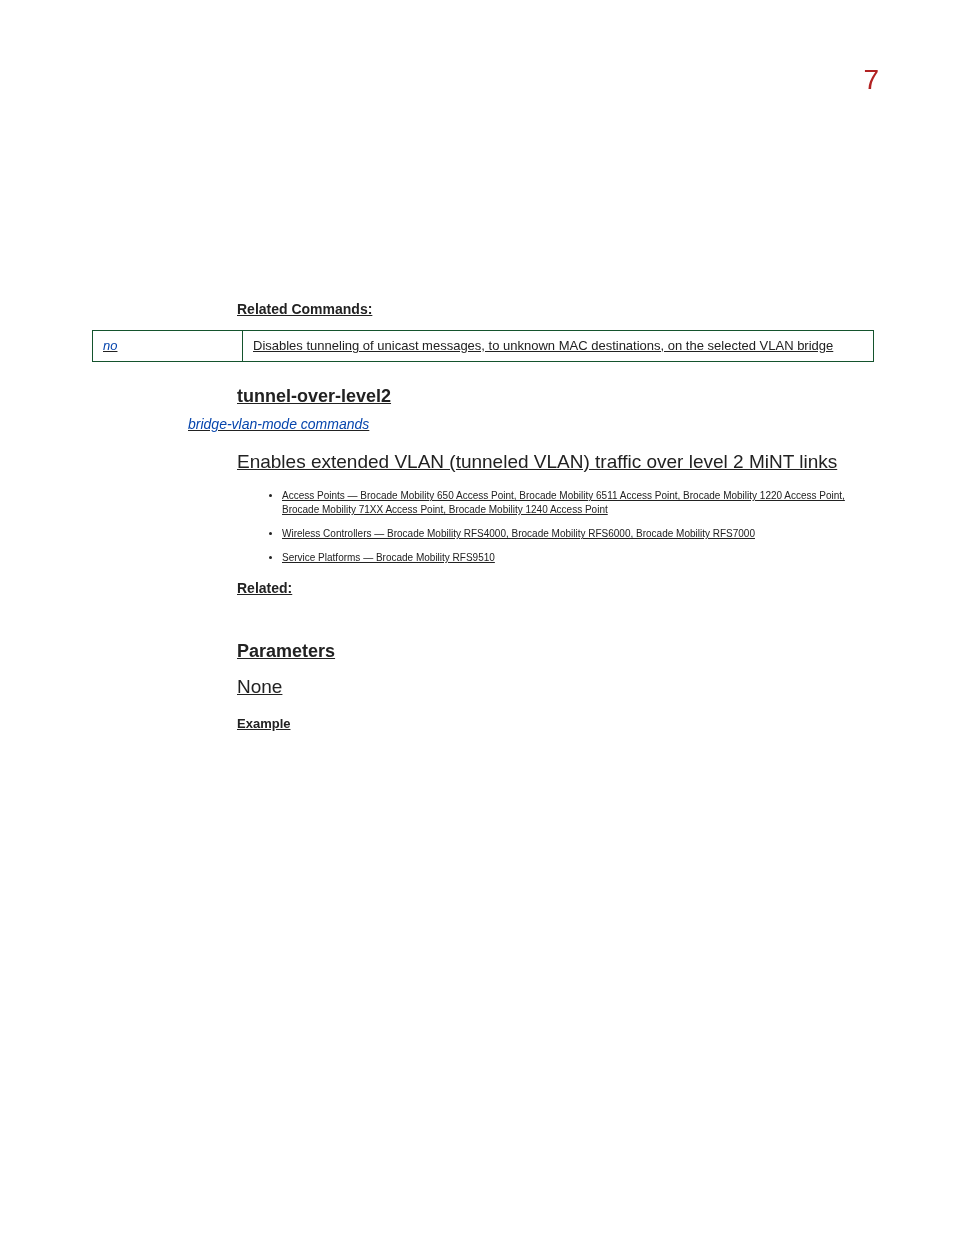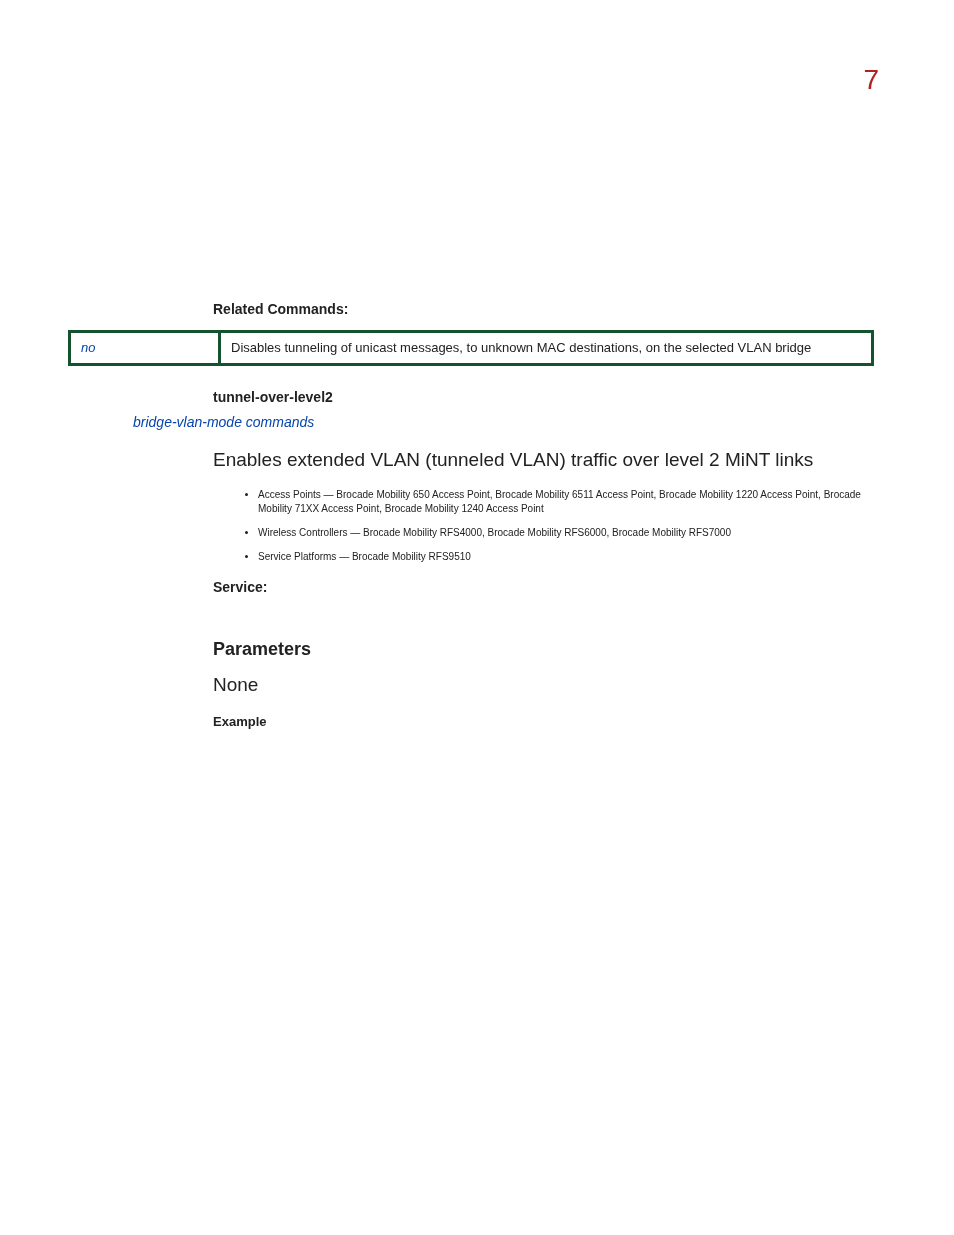--- a/index.html
+++ b/index.html
@@ -17,55 +17,56 @@
       position: absolute;
       top: 60px;
       right: 75px;
       font-size: 28px;
       color: #b22222;
       font-weight: 400;
     }
     .content {
       position: absolute;
       top: 300px;
-      left: 68px;
+      left: 92px;
       right: 80px;
+      text-decoration: underline;
     }
     .section-heading {
       font-weight: bold;
       font-size: 14px;
       margin-bottom: 10px;
       margin-left: 145px;
     }
     .cmd-table {
       border-collapse: collapse;
       width: 100%;
       margin-bottom: 22px;
     }
     .cmd-table td {
-      border: 3px solid #14532d;
+      border: 1px solid #14532d;
       padding: 6px 10px;
       font-size: 13px;
       vertical-align: top;
     }
     .cmd-name {
       width: 150px;
       color: #0645ad;
       font-style: italic;
     }
     .subheading {
       font-weight: bold;
-      font-size: 14px;
+      font-size: 18px;
       margin-left: 145px;
       margin-bottom: 6px;
     }
     .link {
       color: #0645ad;
       font-style: italic;
-      margin-left: 65px;
+      margin-left: 96px;
       margin-bottom: 14px;
       display: block;
       font-size: 14px;
     }
     .body-text {
       margin-left: 145px;
       margin-bottom: 14px;
       font-size: 19px;
     }
     ul.bullets {
@@ -122,21 +123,21 @@
 
   <div class="body-text">Enables extended VLAN (tunneled VLAN) traffic over level 2 MiNT links</div>
 
 
   <ul class="bullets">
     <li>Access Points — Brocade Mobility 650 Access Point, Brocade Mobility 6511 Access Point, Brocade Mobility 1220 Access Point, Brocade Mobility 71XX Access Point, Brocade Mobility 1240 Access Point</li>
     <li>Wireless Controllers — Brocade Mobility RFS4000, Brocade Mobility RFS6000, Brocade Mobility RFS7000</li>
     <li>Service Platforms — Brocade Mobility RFS9510</li>
   </ul>
 
-  <div class="syntax-heading">Service:</div>
+  <div class="syntax-heading">Related:</div>
 
   <div class="params-heading">Parameters</div>
 
   <div class="body-text">None</div>
 
   <div class="example-heading">Example</div>
 
 </div>
 
 </body></html>

